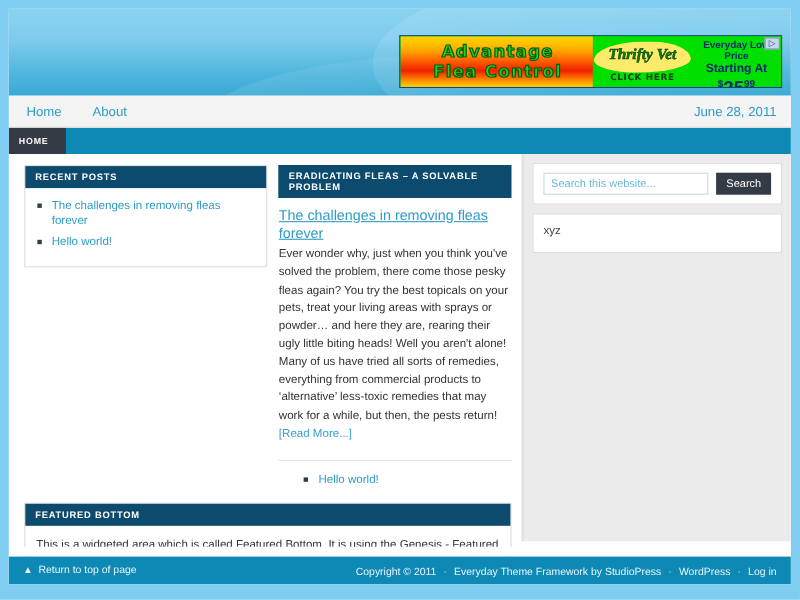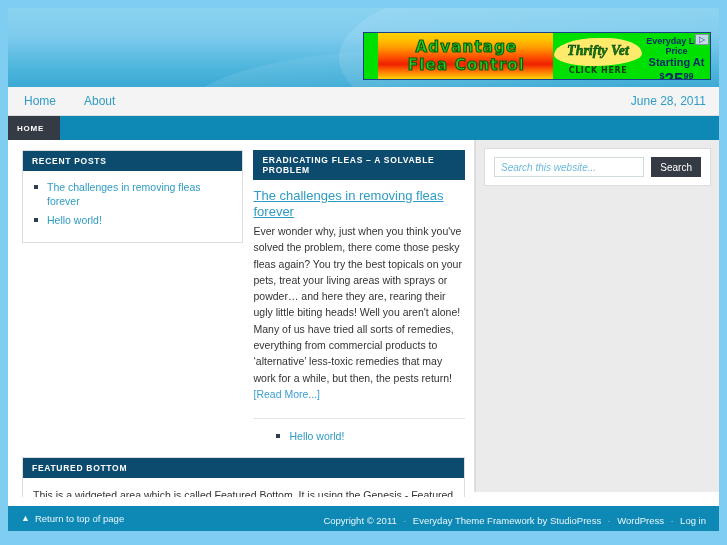--- a/index.html
+++ b/index.html
@@ -64,21 +64,20 @@
 
   
   #banner-ad {
     position: absolute;
     right: 8px; top: 24px;
     width: 348px; height: 48px;
     border: 1px solid #1a3f8a;
     background: #00e000;
     overflow: hidden;
     display: flex;
-    padding-left: 14px;
   }
   #ad-left {
     position: relative;
     width: 175px; height: 100%;
     background: linear-gradient(to bottom,
         #ffd200 0%, #ffc000 16%, #ff9a00 32%,
         #ff5a00 50%, #f02000 68%, #ff7b00 84%, #ffd200 100%);
   }
   #ad-left-text {
     position: absolute; left: 6px; top: 5px;
@@ -298,21 +297,20 @@
   #search-input {
     flex: 1;
     height: 20px;
     border: 1px solid #cfd9de;
     padding: 0 6px;
     font-size: 10px;
     color: #3a9fd0;
     font-family: "Liberation Sans", sans-serif;
     background: #ffffff;
     outline: none;
-    font-style: italic;
   }
   #search-input::placeholder { color: #6bb8da; }
   #search-button {
     height: 20px;
     padding: 0 9px;
     background: #343b44;
     border: 0;
     color: #ffffff;
     font-size: 10px;
     font-family: "Liberation Sans", sans-serif;
@@ -444,20 +442,23 @@
       </div>
 
       <div id="sidebar">
         <div class="side-box">
           <form id="search-form">
             <input id="search-input" type="text" placeholder="Search this website..." style="">
             <button id="search-button" type="submit">Search</button>
           </form>
         </div>
 
+        <div class="side-box" id="text-widget">
+          <span>xyz</span>
+        </div>
       </div>
 
     </div>
 
     <div id="footer-gap"></div>
 
     <div id="footer">
       <a id="back-to-top" href="#">
         <span class="chev">▲</span>
         <span>Return to top of page</span>

